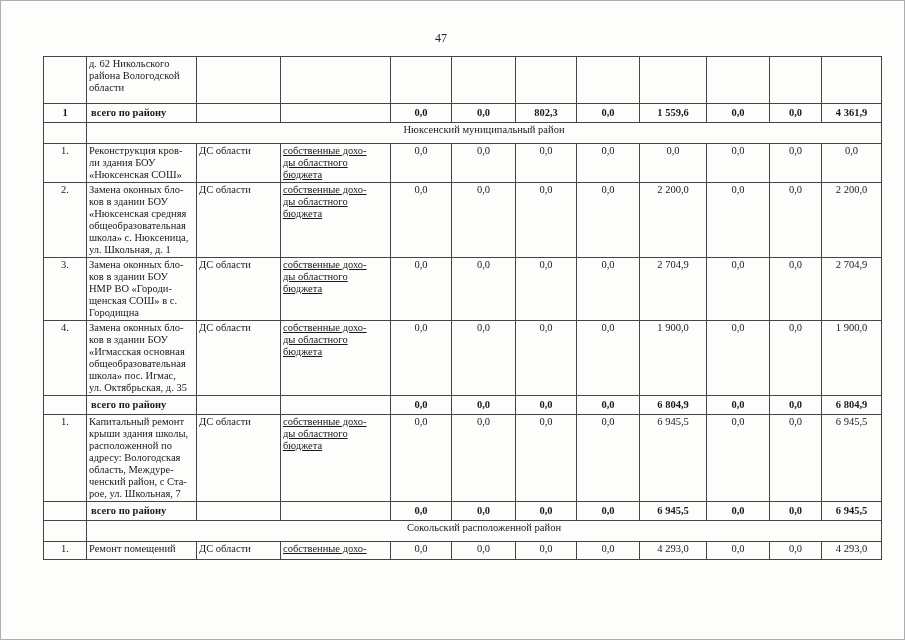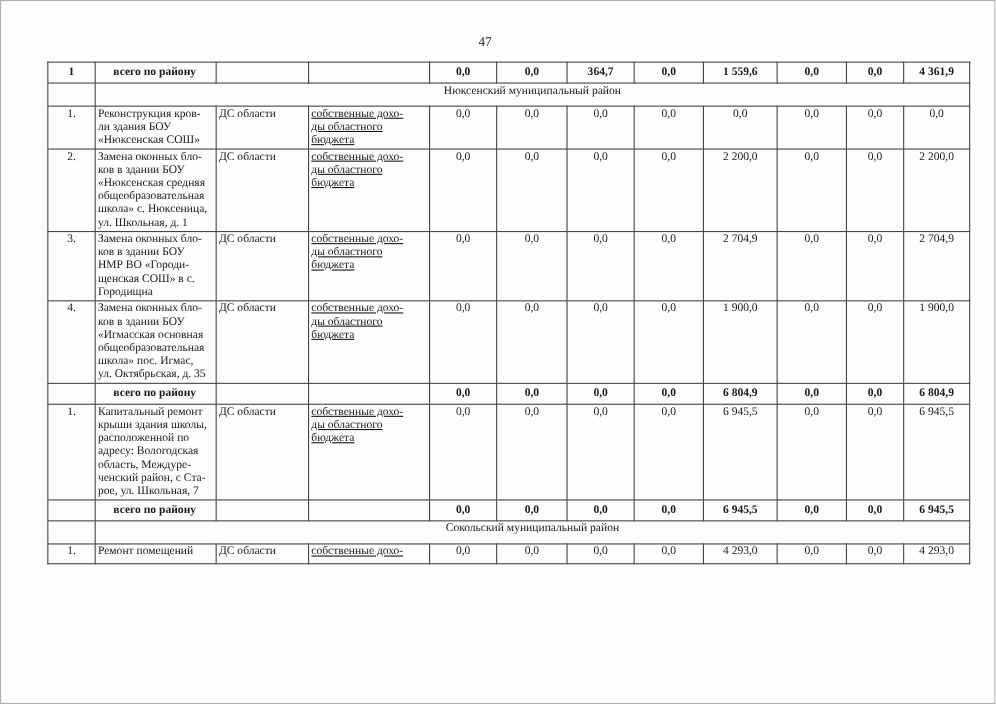--- a/index.html
+++ b/index.html
@@ -41,21 +41,21 @@
     color: #1a1a1a;
   }
   td.c-num { text-align: center; vertical-align: middle; padding: 0 1px; }
   td.c-desc { white-space: pre-line; padding: 1px 2px 1px 4px; }
   td.c-grbs { padding: 1px 2px 1px 4px; }
   td.c-src { white-space: pre-line; padding: 1px 2px 1px 7px; text-decoration: underline; }
   td.c-val { text-align: center; }
   tr.row-continuation { height: 47px; }
   tr.row-total { height: 19px; }
   tr.row-total td { font-weight: bold; vertical-align: middle; }
-  tr.row-total td.c-desc { padding-left: 16px; }
+  tr.row-total td.c-desc { padding-left: 4px; }
   tr.row-section { height: 21px; }
   td.section-title {
     text-align: center;
     font-weight: normal;
     font-size: 11px;
     vertical-align: middle;
     padding: 2px 0 4px 0;
   }
   tr.row-item-short { height: 18px; }
 </style>
@@ -73,28 +73,44 @@
       <col style="width:61px">
       <col style="width:64px">
       <col style="width:61px">
       <col style="width:63px">
       <col style="width:67px">
       <col style="width:63px">
       <col style="width:52px">
       <col style="width:60px">
     </colgroup>
     <tbody id="table-body">
+        <tr class="row-continuation">
+          <td class="c-num"></td>
+          <td class="c-desc">д. 62 Никольского
+района Вологодской
+области</td>
+          <td class="c-grbs"></td>
+          <td class="c-src"></td>
+          <td class="c-val"></td>
+          <td class="c-val"></td>
+          <td class="c-val"></td>
+          <td class="c-val"></td>
+          <td class="c-val"></td>
+          <td class="c-val"></td>
+          <td class="c-val"></td>
+          <td class="c-val"></td>
+        </tr>
         <tr class="row-total">
           <td class="c-num">1</td>
           <td class="c-desc">всего по району</td>
           <td class="c-grbs"></td>
           <td class="c-src"></td>
           <td class="c-val">0,0</td>
           <td class="c-val">0,0</td>
-          <td class="c-val">364,7</td>
+          <td class="c-val">802,3</td>
           <td class="c-val">0,0</td>
           <td class="c-val">1 559,6</td>
           <td class="c-val">0,0</td>
           <td class="c-val">0,0</td>
           <td class="c-val">4 361,9</td>
         </tr>
         <tr class="row-section">
           <td class="c-num"></td>
           <td class="section-title" colspan="11">Нюксенский муниципальный район</td>
         </tr>
@@ -223,21 +239,21 @@
           <td class="c-val">0,0</td>
           <td class="c-val">0,0</td>
           <td class="c-val">0,0</td>
           <td class="c-val">6 945,5</td>
           <td class="c-val">0,0</td>
           <td class="c-val">0,0</td>
           <td class="c-val">6 945,5</td>
         </tr>
         <tr class="row-section">
           <td class="c-num"></td>
-          <td class="section-title" colspan="11">Сокольский муниципальный район</td>
+          <td class="section-title" colspan="11">Сокольский расположенной район</td>
         </tr>
         <tr class="row-item row-item-short">
           <td class="c-num">1.</td>
           <td class="c-desc">Ремонт помещений</td>
           <td class="c-grbs">ДС области</td>
           <td class="c-src">собственные дохо-</td>
           <td class="c-val">0,0</td>
           <td class="c-val">0,0</td>
           <td class="c-val">0,0</td>
           <td class="c-val">0,0</td>

